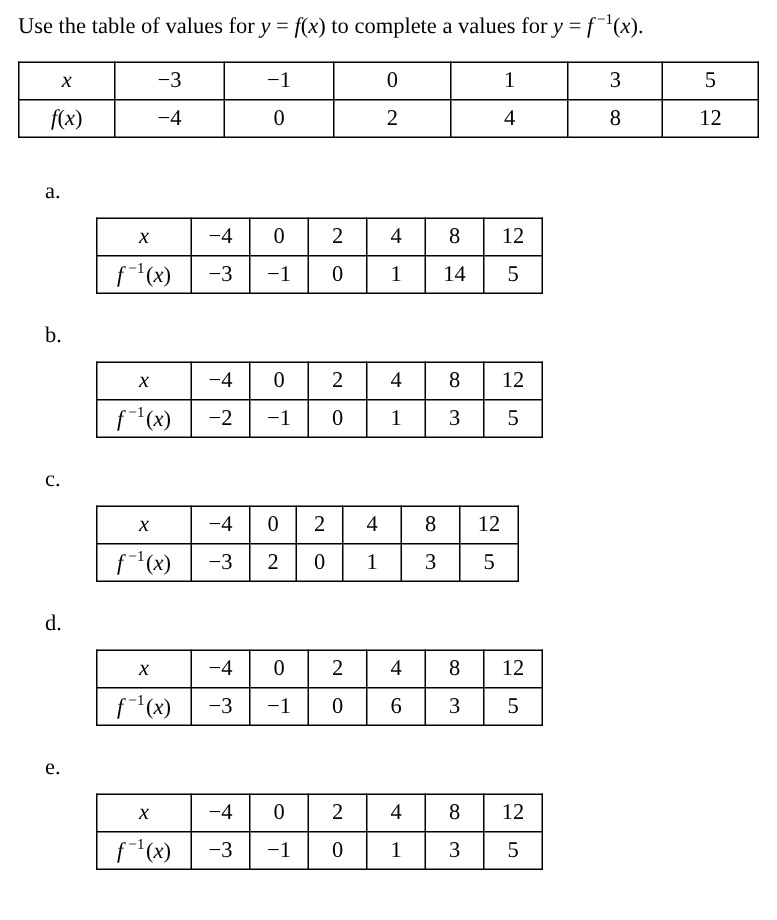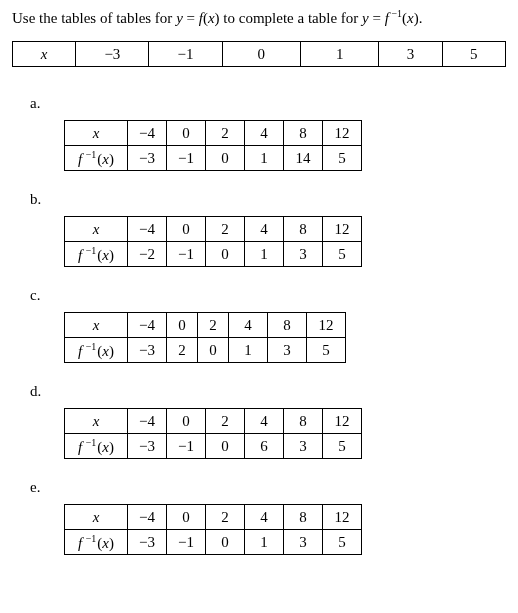--- a/index.html
+++ b/index.html
@@ -47,34 +47,43 @@
   .opt table { margin-left: 24px; }
   .opt td.h { width: 62px; }
   .opt td.n { width: 38px; }
   .opt td.s { width: 30px; }
   .finv .sup { margin: 0 1px; }
 </style>
 </head>
 <body>
 
 <div class="prompt">
-  <span>Use the tables of tables for </span><span class="i">y</span><span> = </span><span class="i">f</span><span>(</span><span class="i">x</span><span>)</span><span> to complete a table for </span><span class="i">y</span><span> = </span><span class="i">f</span><span class="sup"> −1</span><span>(</span><span class="i">x</span><span>).</span>
+  <span>Use the table of values for </span><span class="i">y</span><span> = </span><span class="i">f</span><span>(</span><span class="i">x</span><span>)</span><span> to complete a values for </span><span class="i">y</span><span> = </span><span class="i">f</span><span class="sup"> −1</span><span>(</span><span class="i">x</span><span>).</span>
 </div>
 
 <table class="main-table">
   <tbody>
       <tr>
     <td class="h"><span class="i">x</span></td>
     <td class="mw">−3</td>
     <td class="mw">−1</td>
     <td class="w">0</td>
     <td class="w">1</td>
     <td class="h">3</td>
     <td class="h">5</td>
   </tr>
+  <tr>
+    <td class="h"><span class="i">f</span><span>(</span><span class="i">x</span><span>)</span></td>
+    <td class="mw">−4</td>
+    <td class="mw">0</td>
+    <td class="w">2</td>
+    <td class="w">4</td>
+    <td class="h">8</td>
+    <td class="h">12</td>
+  </tr>
 </tbody>
   </table>
 
 <div class="opts">
 
   <div class="opt">
     <div class="opt-label">a.</div>
     <table>
       <tbody>
           <tr>

